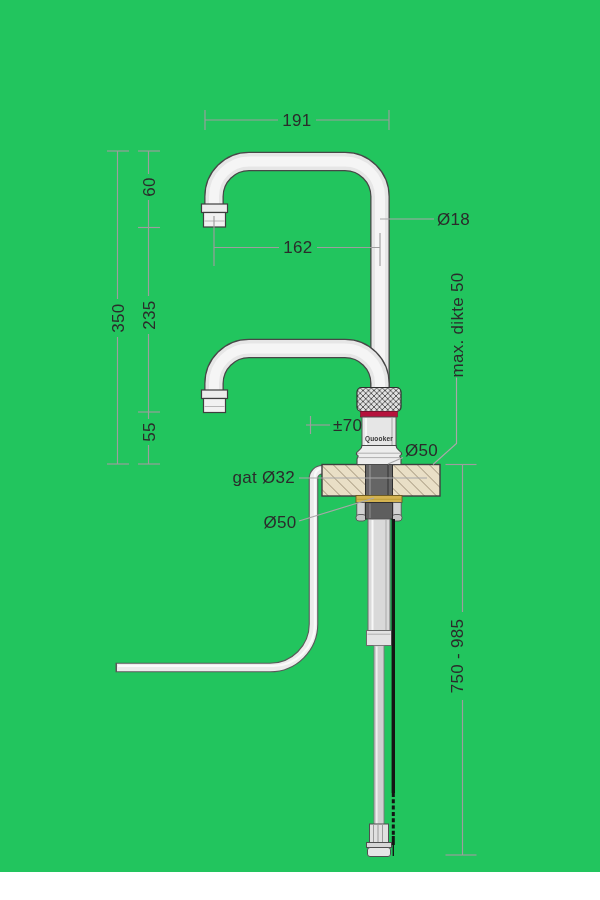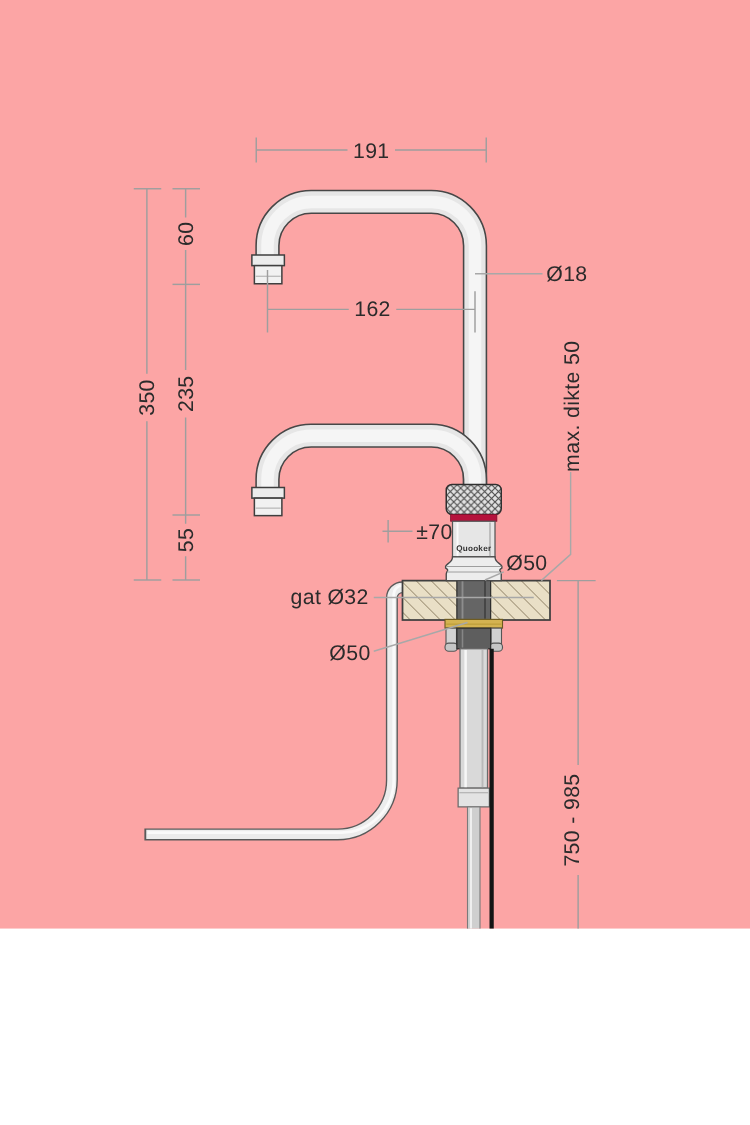--- a/index.html
+++ b/index.html
@@ -1,16 +1,16 @@
 <!DOCTYPE html>
 <html><head>
 <meta charset="utf-8">
 <style>
   html,body{margin:0;padding:0;background:#ffffff;}
-  #stage{position:relative;width:600px;height:743px;background:#fca5a5;overflow:hidden;}
+  #stage{position:relative;width:600px;height:872px;background:#22c55e;overflow:hidden;}
   svg text{font-family:"Liberation Sans",sans-serif;font-size:17px;fill:#2b2b2b;letter-spacing:.3px;}
   svg text.logo{font-size:6.5px;font-weight:bold;fill:#333;letter-spacing:.2px;}
 </style>
 </head>
 <body>
 
 <div id="stage">
 <svg width="600" height="900" viewBox="0 0 600 900">
   <defs>
     <pattern id="knurl" width="5.5" height="5.5" patternUnits="userSpaceOnUse">

